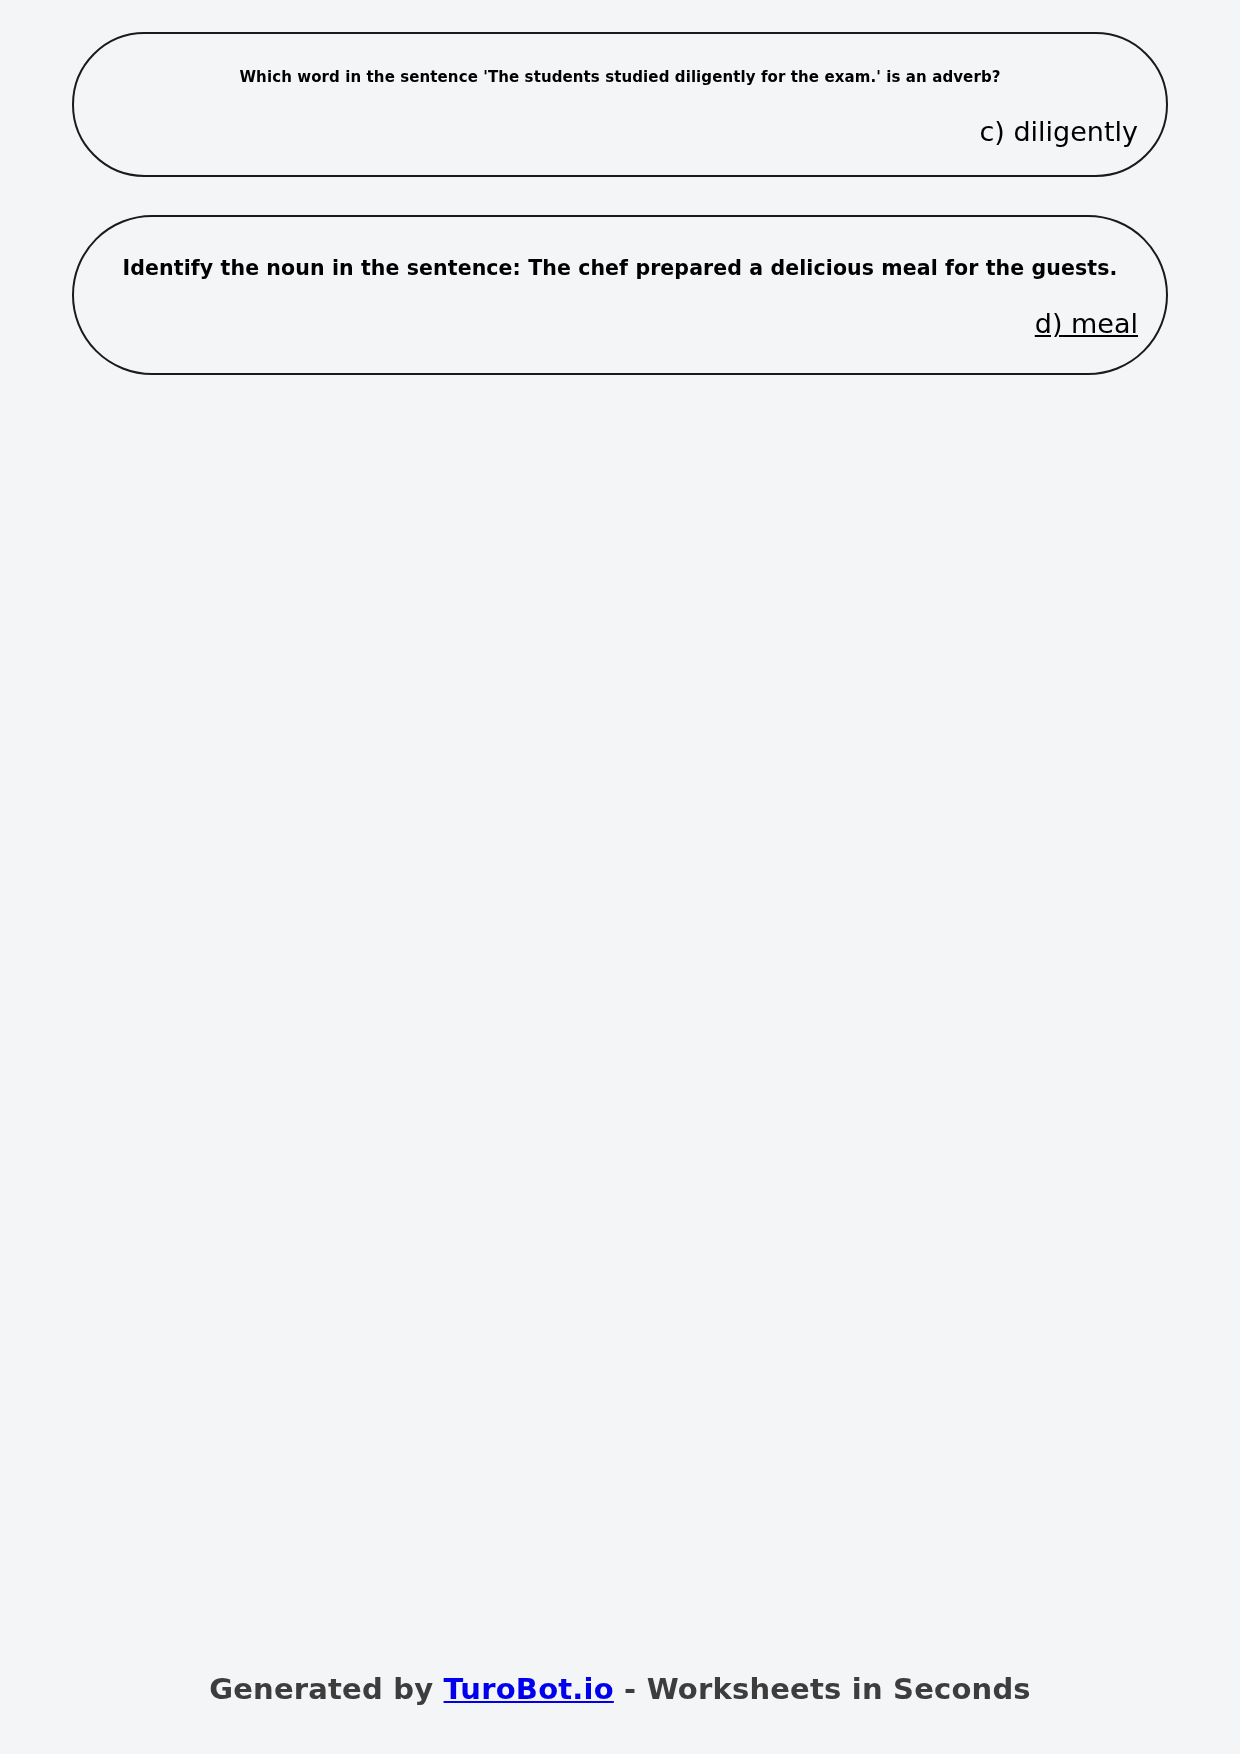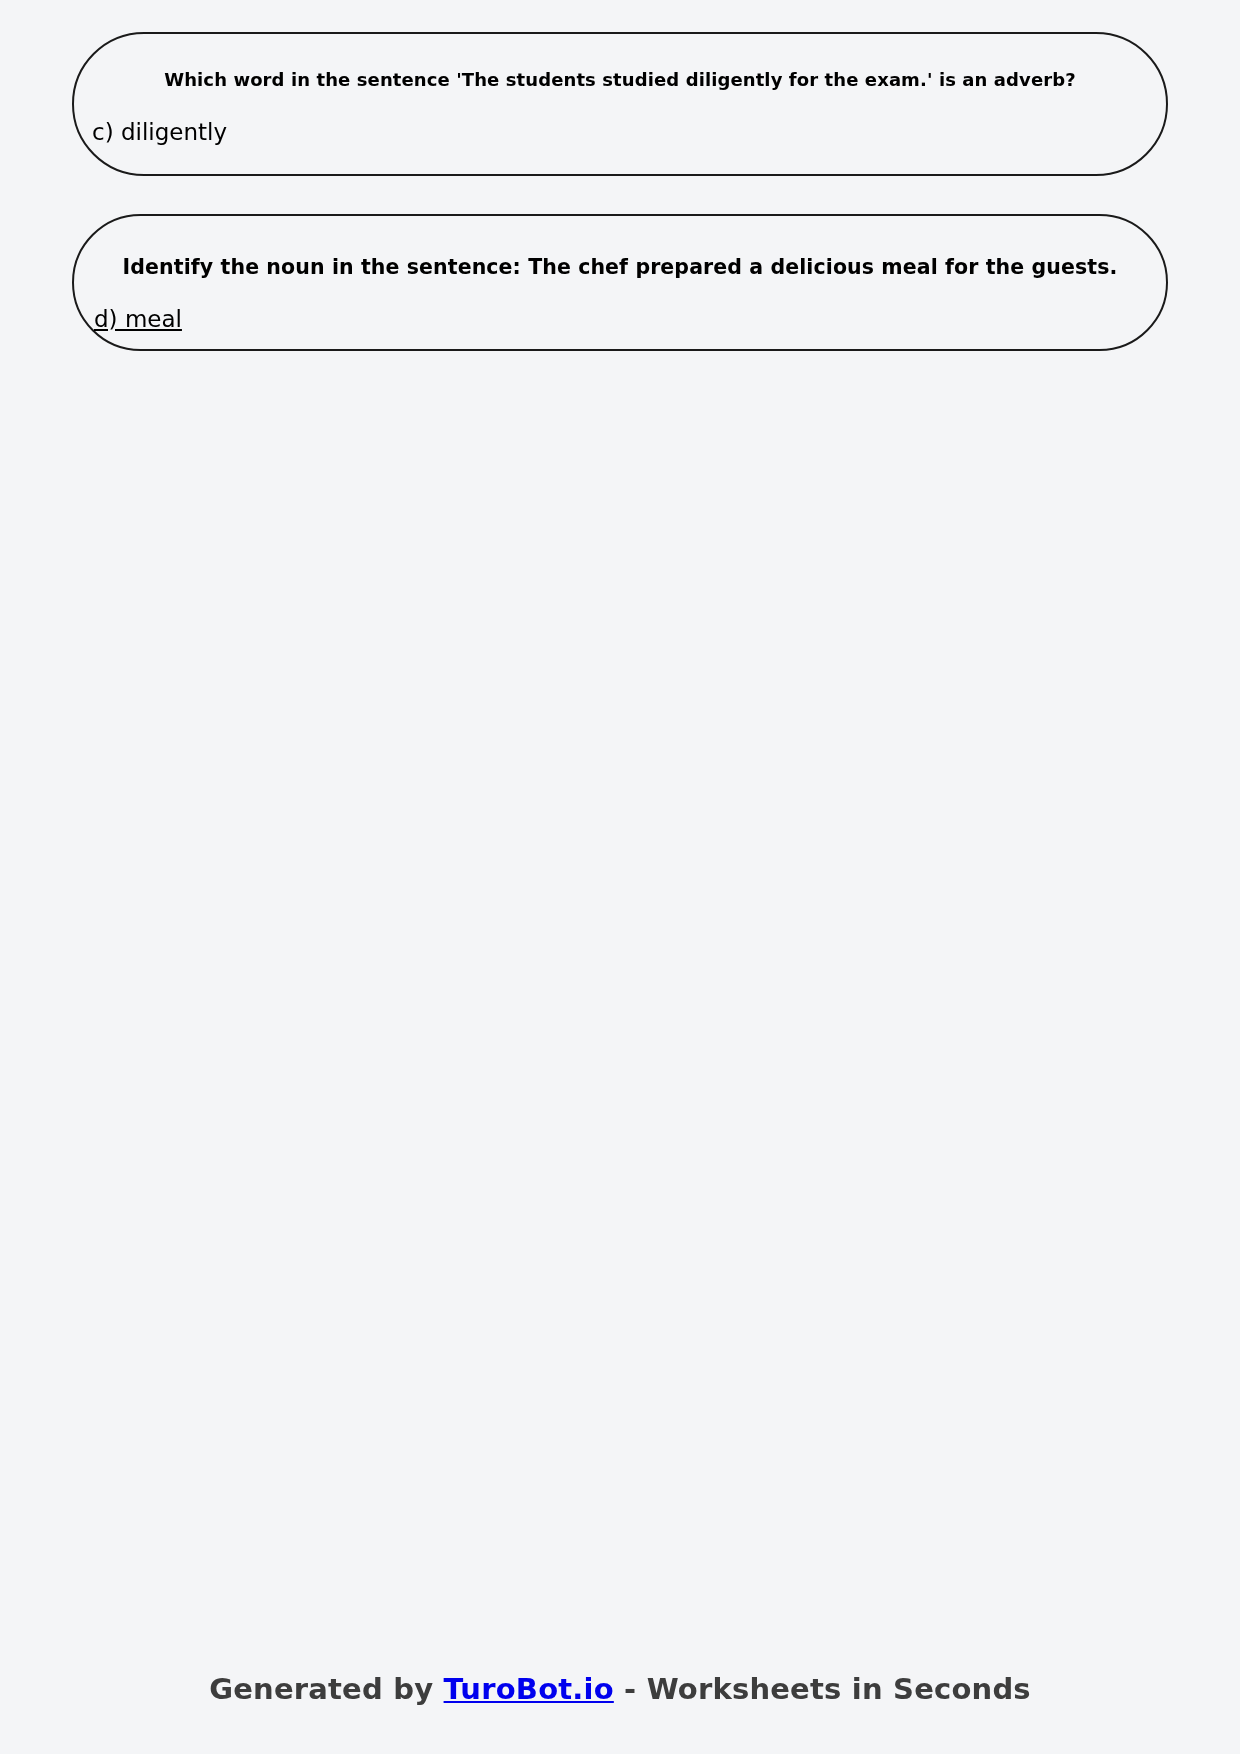--- a/index.html
+++ b/index.html
@@ -30,38 +30,38 @@
   .qcard {
     box-sizing: border-box;
     border: 2px solid #1a1a1a;
     border-radius: 80px;
     background: transparent;
     margin-bottom: 38px;
     padding: 22px 28px 26px 28px;
     min-height: 120px;
   }
   .qcard .question {
-    font-size: 18px;
+    font-size: 15px;
     font-weight: bold;
     line-height: 1.33;
     text-align: center;
     letter-spacing: 0.1px;
     margin: 12px 18px 0 18px;
   }
   .qcard .answer {
-    font-size: 23px;
+    font-size: 27px;
     font-weight: normal;
     line-height: 1.3;
     margin-top: 26px;
     margin-left: -10px;
-    text-align: left;
+    text-align: right;
   }
   .qcard.card-2 {
     padding-top: 38px;
-    padding-bottom: 14px;
+    padding-bottom: 32px;
   }
   .qcard.card-2 .question {
     margin-top: 0;
     white-space: nowrap;
     font-size: 20.5px;
   }
   .qcard.card-2 .answer {
     margin-top: 24px;
     margin-left: -8px;
     text-decoration: underline;

